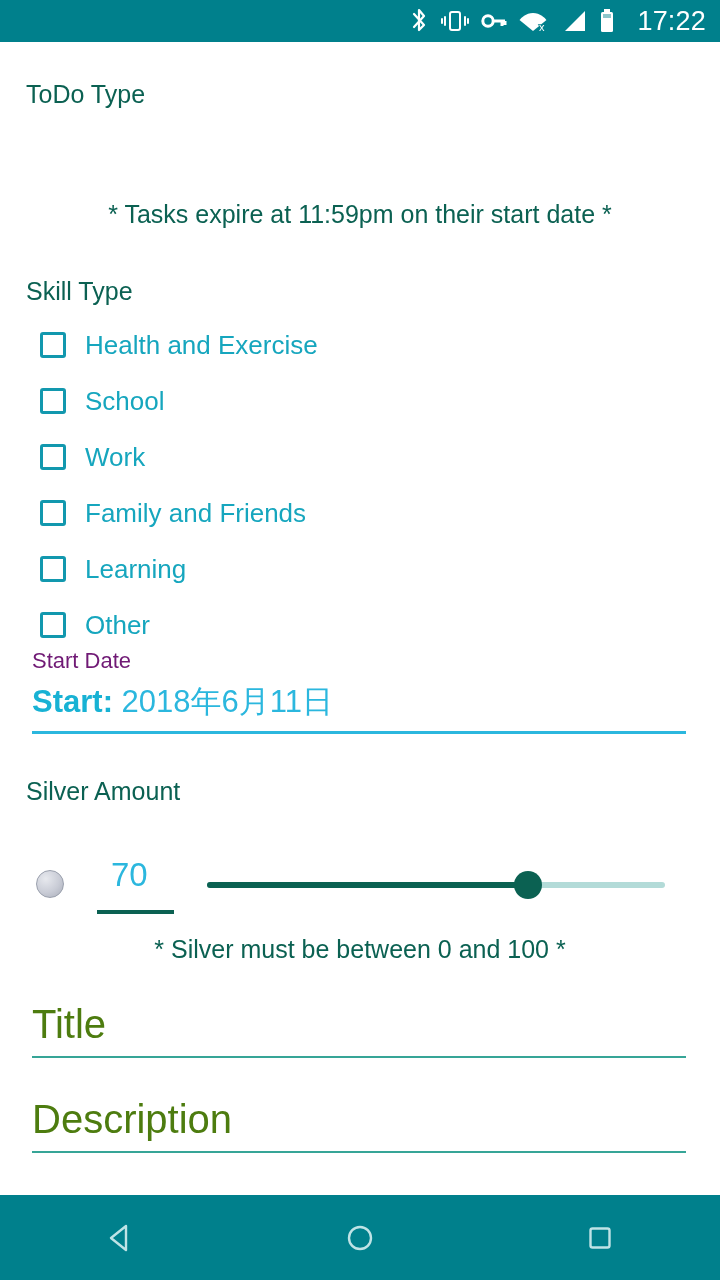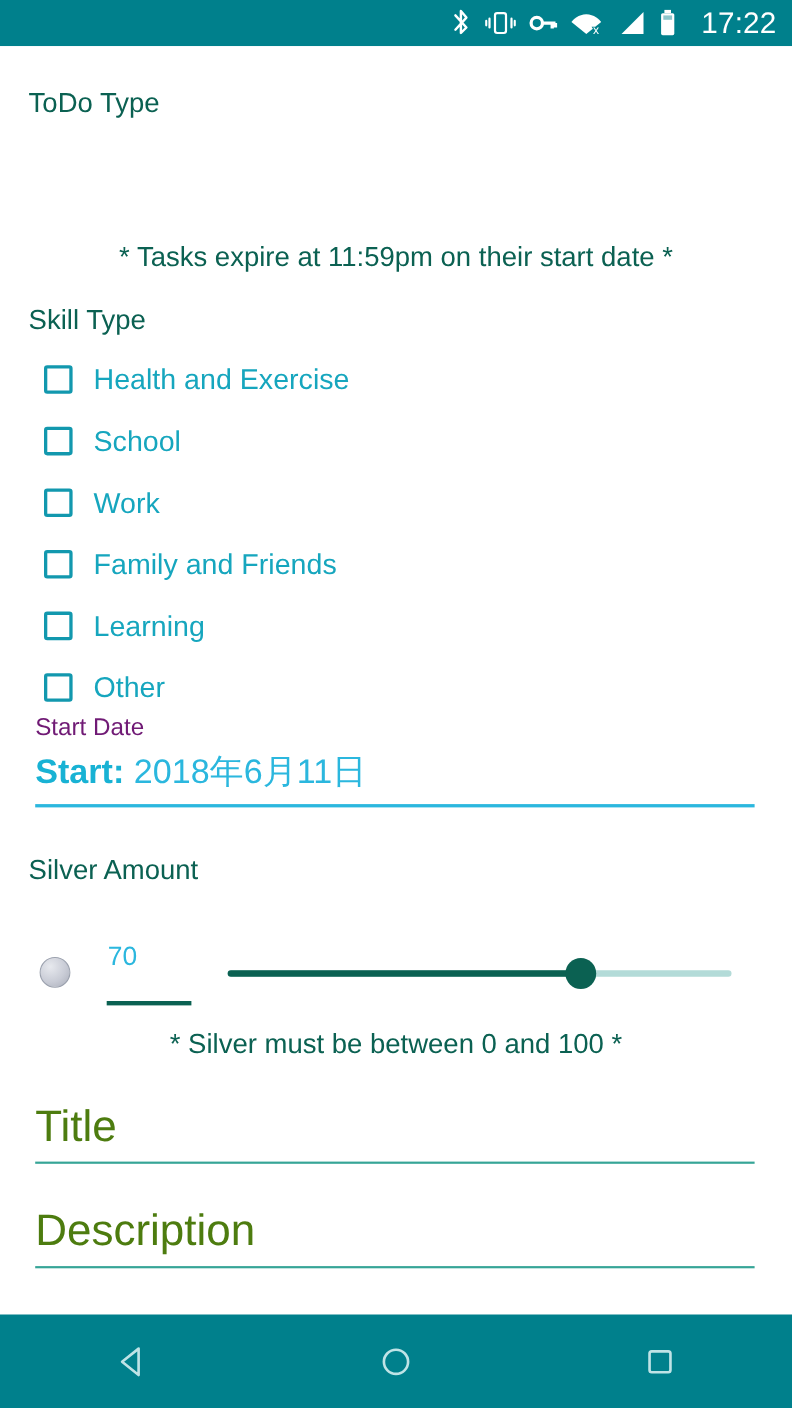--- a/index.html
+++ b/index.html
@@ -93,21 +93,21 @@
   }
 
   .note {
     position: absolute;
     width: 720px;
     text-align: center;
     color: #0B6152;
     font-size: 25px;
     line-height: 1;
   }
-  .note-tasks { top: 160px; margin-top: 20px; }
+  .note-tasks { top: 160px; }
   .note-silver { top: 895px; }
 
   .skill-label {
     position: absolute;
     left: 26px;
     top: 237px;
   }
 
   .checkbox-list {
     position: absolute;
@@ -188,24 +188,24 @@
     top: 13px;
     width: 28px;
     height: 28px;
     border-radius: 50%;
     background: radial-gradient(circle at 34% 30%, #e7e9ee 0%, #c9ccd6 55%, #a9adb9 100%);
     border: 1px solid #9aa0ad;
     box-sizing: border-box;
   }
   .silver-value {
     position: absolute;
-    left: 98px;
+    left: 111px;
     top: 1px;
     color: #2BB7DE;
-    font-size: 24px;
+    font-size: 33px;
     line-height: 1;
   }
   .silver-value-underline {
     position: absolute;
     left: 97px;
     top: 53px;
     width: 77px;
     height: 4px;
     background: #0B6152;
   }

